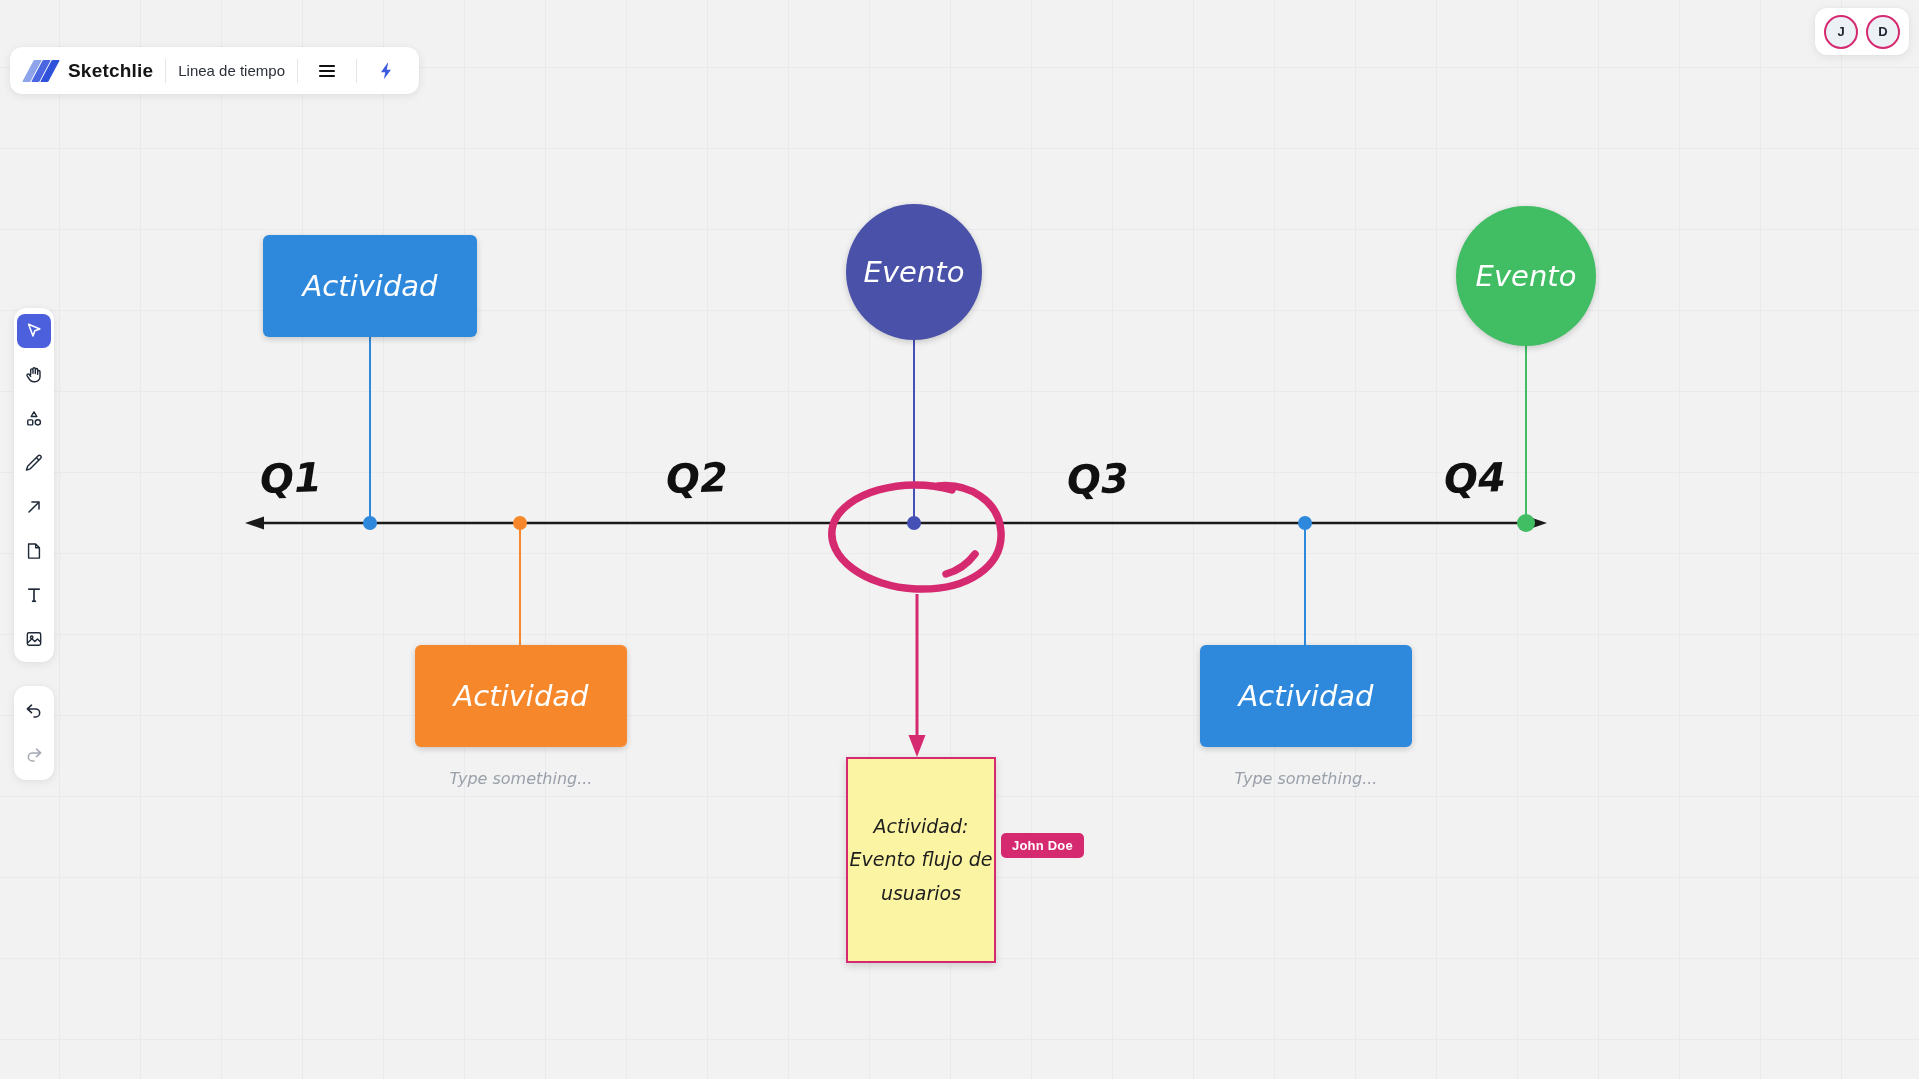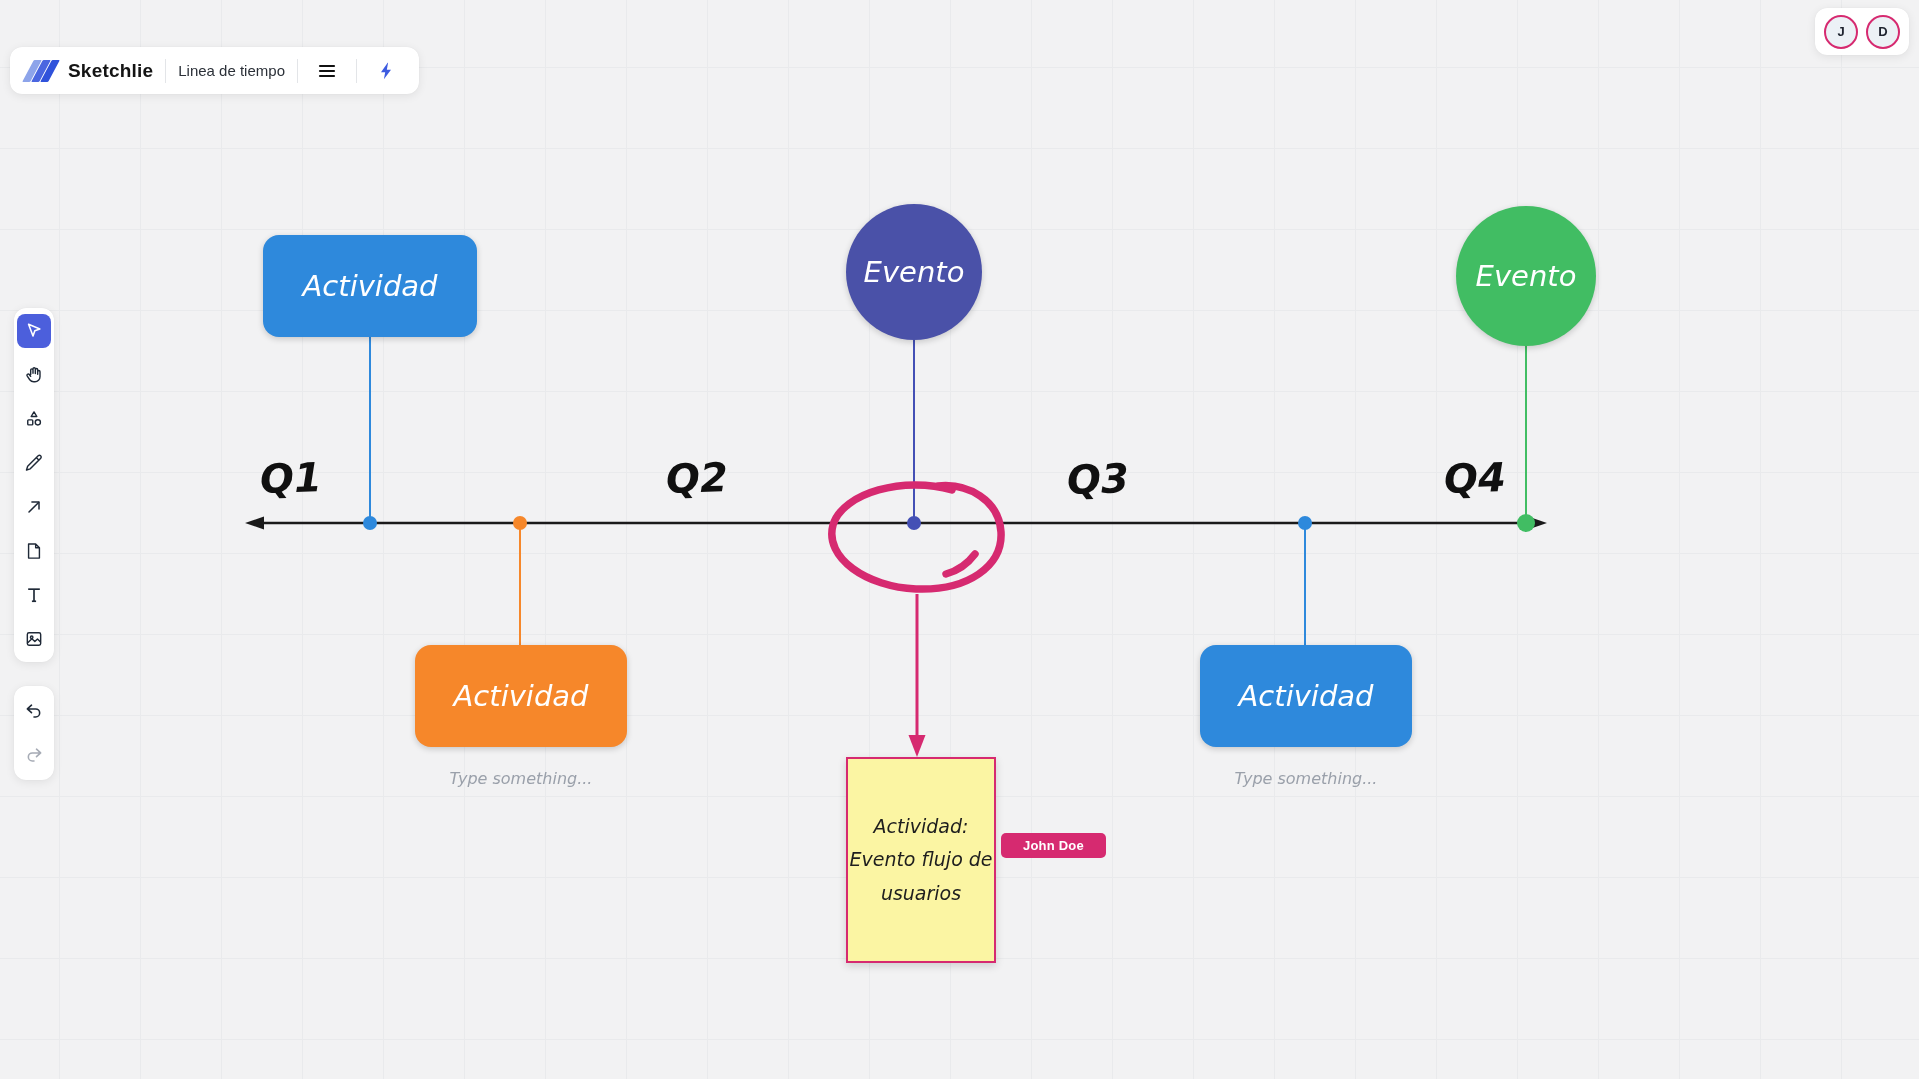--- a/index.html
+++ b/index.html
@@ -40,30 +40,30 @@
           display:flex; align-items:center; justify-content:center; cursor:pointer; }
   .tool.active { background:#4C5FDC; color:#fff; }
   .history { left:14px; top:686px; width:40px; padding:8px 3px; display:flex; flex-direction:column; align-items:center; gap:10px; }
   .tool.disabled { color:#A6ABB5; cursor:default; }
   
   .canvas { position:absolute; inset:0; }
   svg.overlay { position:absolute; inset:0; pointer-events:none; }
   .hand { font-family:cursive, "DejaVu Sans", sans-serif; font-style:italic; }
   .shape { position:absolute; display:flex; align-items:center; justify-content:center; color:#fff;
            cursor:pointer; box-shadow:0 2px 6px rgba(0,0,0,0.18); }
-  .shape.rect { border-radius:16px; font-size:29px; }
+  .shape.rect { border-radius:6px; font-size:29px; }
   .shape.circle { border-radius:50%; font-size:29px; }
   .q-label { position:absolute; transform:translate(-50%,-50%) rotate(-2deg); font-size:40px; font-weight:bold; color:#101010; }
   .placeholder { position:absolute; transform:translate(-50%,-50%); font-size:16px; color:#9AA0AA; }
   .sticky-note { position:absolute; left:846px; top:757px; width:150px; height:206px;
                  background:#FBF5A3; border:2px solid #D62A70; box-shadow:0 3px 8px rgba(0,0,0,0.15);
                  display:flex; flex-direction:column; align-items:center; justify-content:center;
                  font-size:19px; color:#1E1E1E; line-height:1.75; text-align:center; cursor:pointer; }
   .presence-label { position:absolute; left:1001px; top:833px; background:#D62A70; color:#fff;
-                    font-size:13px; font-weight:bold; padding:5px 22px; border-radius:5px; letter-spacing:.2px; }
+                    font-size:13px; font-weight:bold; padding:5px 11px; border-radius:5px; letter-spacing:.2px; }
 </style>
 </head>
 <body>
 
 <div class="canvas">
 
   <svg class="overlay" width="1919" height="1079" viewBox="0 0 1919 1079">
 
     <line x1="370" y1="337" x2="370" y2="517" stroke="#2E89DC" stroke-width="2"></line>
     <line x1="914" y1="340" x2="914" y2="517" stroke="#4450B5" stroke-width="2"></line>

